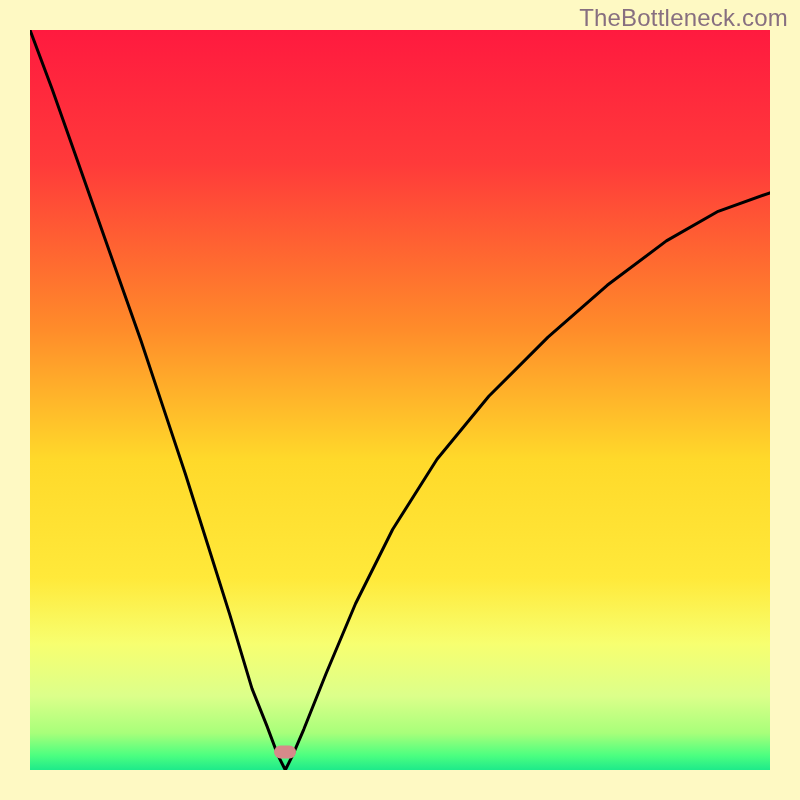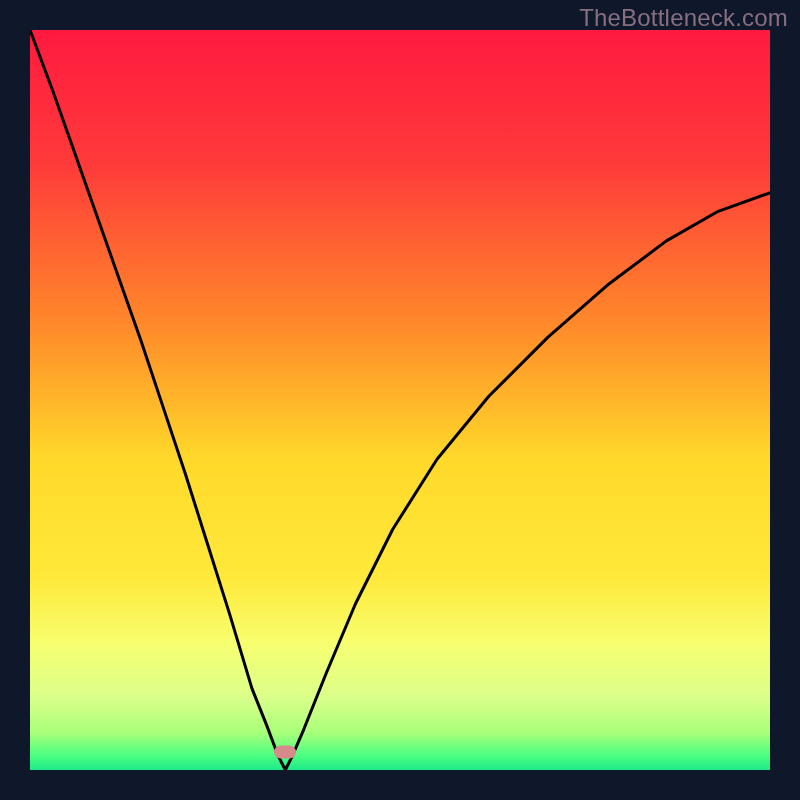--- a/index.html
+++ b/index.html
@@ -9,21 +9,21 @@
     height: 800px;
     background: #000;
     overflow: hidden;
   }
   .frame {
     position: absolute;
     left: 0;
     top: 0;
     width: 800px;
     height: 800px;
-    background: #0f172a;
+    background: #fef9c3;
   }
   .plot {
     position: absolute;
     left: 30px;
     top: 30px;
     width: 740px;
     height: 740px;
     overflow: hidden;
   }
   .gradient {

